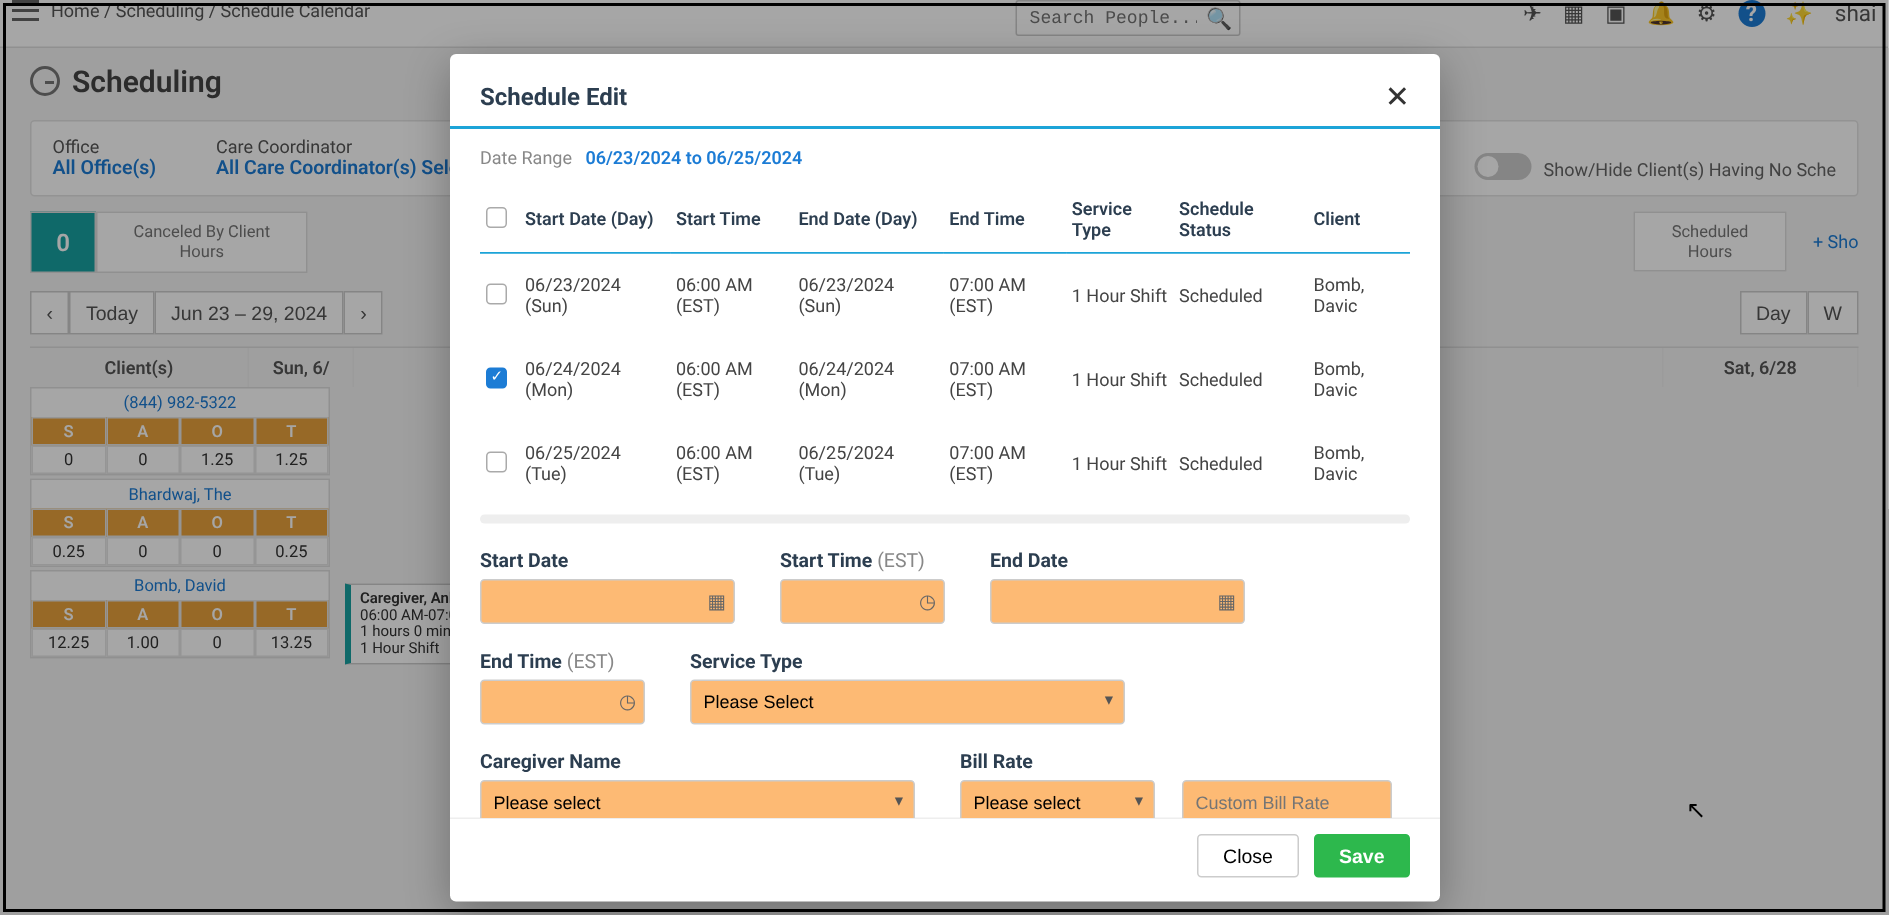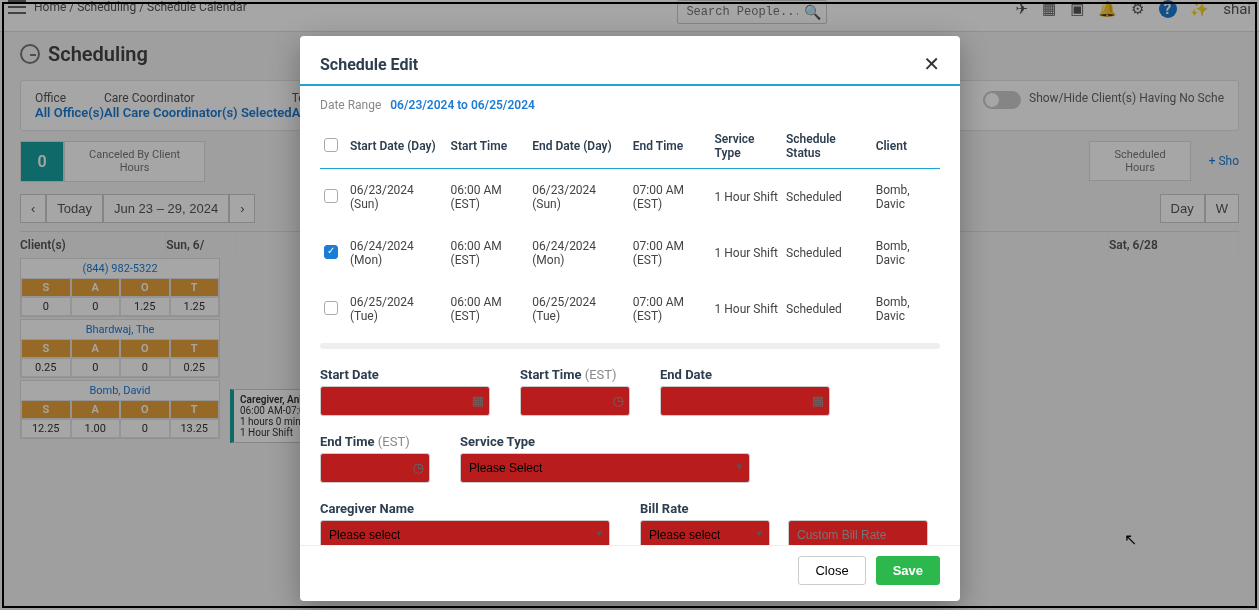--- a/index.html
+++ b/index.html
@@ -11,33 +11,33 @@
 .breadcrumb a { color: #555; text-decoration: none; }
 .search-box { margin-left: auto; margin-right: 180px; position: relative; }
 .search-box input { width: 150px; padding: 4px 28px 4px 8px; border: 1px solid #ccc; border-radius: 2px; font-size: 12px; font-family: Liberation Mono, monospace; }
 .search-box .sicon { position: absolute; right: 6px; top: 4px; color: #888; font-size: 14px; }
 .top-icons { display: flex; gap: 14px; align-items: center; color: #555; }
 .top-icons span { cursor: pointer; font-size: 15px; }
 .main { padding: 10px 20px; }
 .page-title { display: flex; align-items: center; gap: 8px; font-size: 20px; font-weight: 600; color: #444; margin-bottom: 14px; }
 .page-title .clock { width: 20px; height: 20px; border: 2px solid #777; border-radius: 50%; position: relative; }
 .page-title .clock:before { content:''; position:absolute; width:6px; height:2px; background:#777; top:8px; left:8px; }
-.filters { display: flex; background: #fff; padding: 10px 14px; border: 1px solid #e2e2e2; border-radius: 3px; margin-bottom: 10px; }
+.filters { display: flex; gap: 40px; background: #fff; padding: 10px 14px; border: 1px solid #e2e2e2; border-radius: 3px; margin-bottom: 10px; }
 .filter-item .flabel { font-size: 12px; color: #555; }
 .filter-item .fval { font-size: 13px; color: #1c7cd5; font-weight: 600; }
-.toggle-row { margin-left: auto; display:flex; align-items:flex-start; gap:8px; font-size:12px; color:#666; }
+.toggle-row { margin-left: auto; display:flex; align-items:flex-end; gap:8px; font-size:12px; color:#666; }
 .toggle { width: 38px; height: 18px; background:#ccc; border-radius:9px; position:relative; }
 .toggle:after { content:''; position:absolute; width:14px; height:14px; background:#fff; border-radius:50%; top:2px; left:2px; }
 .status-boxes { display:flex; gap:0; margin-bottom:12px; }
 .sbox { border:1px solid #ddd; padding:6px 24px; text-align:center; background:#fff; font-size:11px; color:#777; }
 .sbox.teal { background:#17a2a2; color:#fff; font-weight:600; font-size:16px; width:44px; padding:10px 0; }
 .weeknav { display:flex; align-items:center; gap:0; margin-bottom:8px; }
 .navbtn { border:1px solid #ccc; background:#fff; padding:6px 10px; cursor:pointer; font-size:13px; color:#555; }
 .cal-cols { display:flex; border-top:1px solid #ddd; }
-.cal-head { flex:1; text-align:left; padding:6px 0; font-size:12px; font-weight:600; color:#555; border-right:1px solid #eee; }
+.cal-head { flex:1; text-align:center; padding:6px 0; font-size:12px; font-weight:600; color:#555; border-right:1px solid #eee; }
 .clients-col { width:200px; }
 .client-card { border:1px solid #ddd; background:#fff; margin-bottom:2px; font-size:11px; }
 .client-name { text-align:center; color:#1c7cd5; font-weight:400; padding:3px 0; }
 .stat-row { display:flex; }
 .stat-row .c { flex:1; text-align:center; padding:2px 0; border:1px solid #e5e5e5; }
 .stat-row.head .c { background:#e8a23c; color:#fff; font-weight:600; }
 .shift-card { background:#fff; border:1px solid #ccc; border-left:4px solid #17a2a2; padding:4px 6px; font-size:10px; width:130px; margin-left:210px; margin-top:-52px; }
 .shift-card .sh-title { font-weight:600; color:#333; }
 
 
@@ -57,21 +57,21 @@
 .chk.on { background:#1c7cd5; border-color:#1c7cd5; }
 .chk.on:after { content:'✓'; color:#fff; font-size:10px; position:absolute; top:-1px; left:2px; }
 .table-sep { height:6px; background:#eee; border-radius:3px; margin:6px 0 18px; }
 .form-grid { display:flex; flex-wrap:wrap; gap:18px 30px; }
 .fgroup { display:flex; flex-direction:column; gap:4px; }
 .fgroup.w1 { width:170px;justify-content:space-between; }
 .fgroup.w2 { width:110px; }
 .fgroup.w3 { width:290px; }
 .flbl { font-size:13px; font-weight:700; color:#2c3e50; }
 .flbl .tz { font-weight:400; color:#888; }
-.finput { height:30px; border:1px solid #ccc; border-radius:3px; padding:0 8px; font-size:12px; width:100%; background:#b91c1c; position:relative; }
+.finput { height:30px; border:1px solid #ccc; border-radius:3px; padding:0 8px; font-size:12px; width:100%; background:#fdba74; position:relative; }
 .finput.sel { appearance:none; background-image:none; }
 .input-wrap { position:relative; }
 .input-wrap .endicon { position:absolute; right:6px; top:7px; color:#666; font-size:13px; pointer-events:none; }
 select.finput { padding-right:22px; }
 .sel-wrap { position:relative; }
 .sel-wrap:after { content:'▾'; position:absolute; right:8px; top:7px; color:#555; pointer-events:none; font-size:11px; }
 .modal-foot { padding:10px 20px 16px; display:flex; justify-content:flex-end; gap:10px; border-top:1px solid #eee; }
 .btn { padding:6px 16px; border-radius:3px; border:1px solid #ccc; background:#fff; cursor:pointer; font-size:13px; }
 .btn.primary { background:#2db84d; color:#fff; border-color:#2db84d; font-weight:600; }
 .qicon { width:18px; height:18px; border-radius:50%; background:#1c7cd5; color:#fff; display:inline-flex; align-items:center; justify-content:center; font-size:12px; font-weight:700; }

